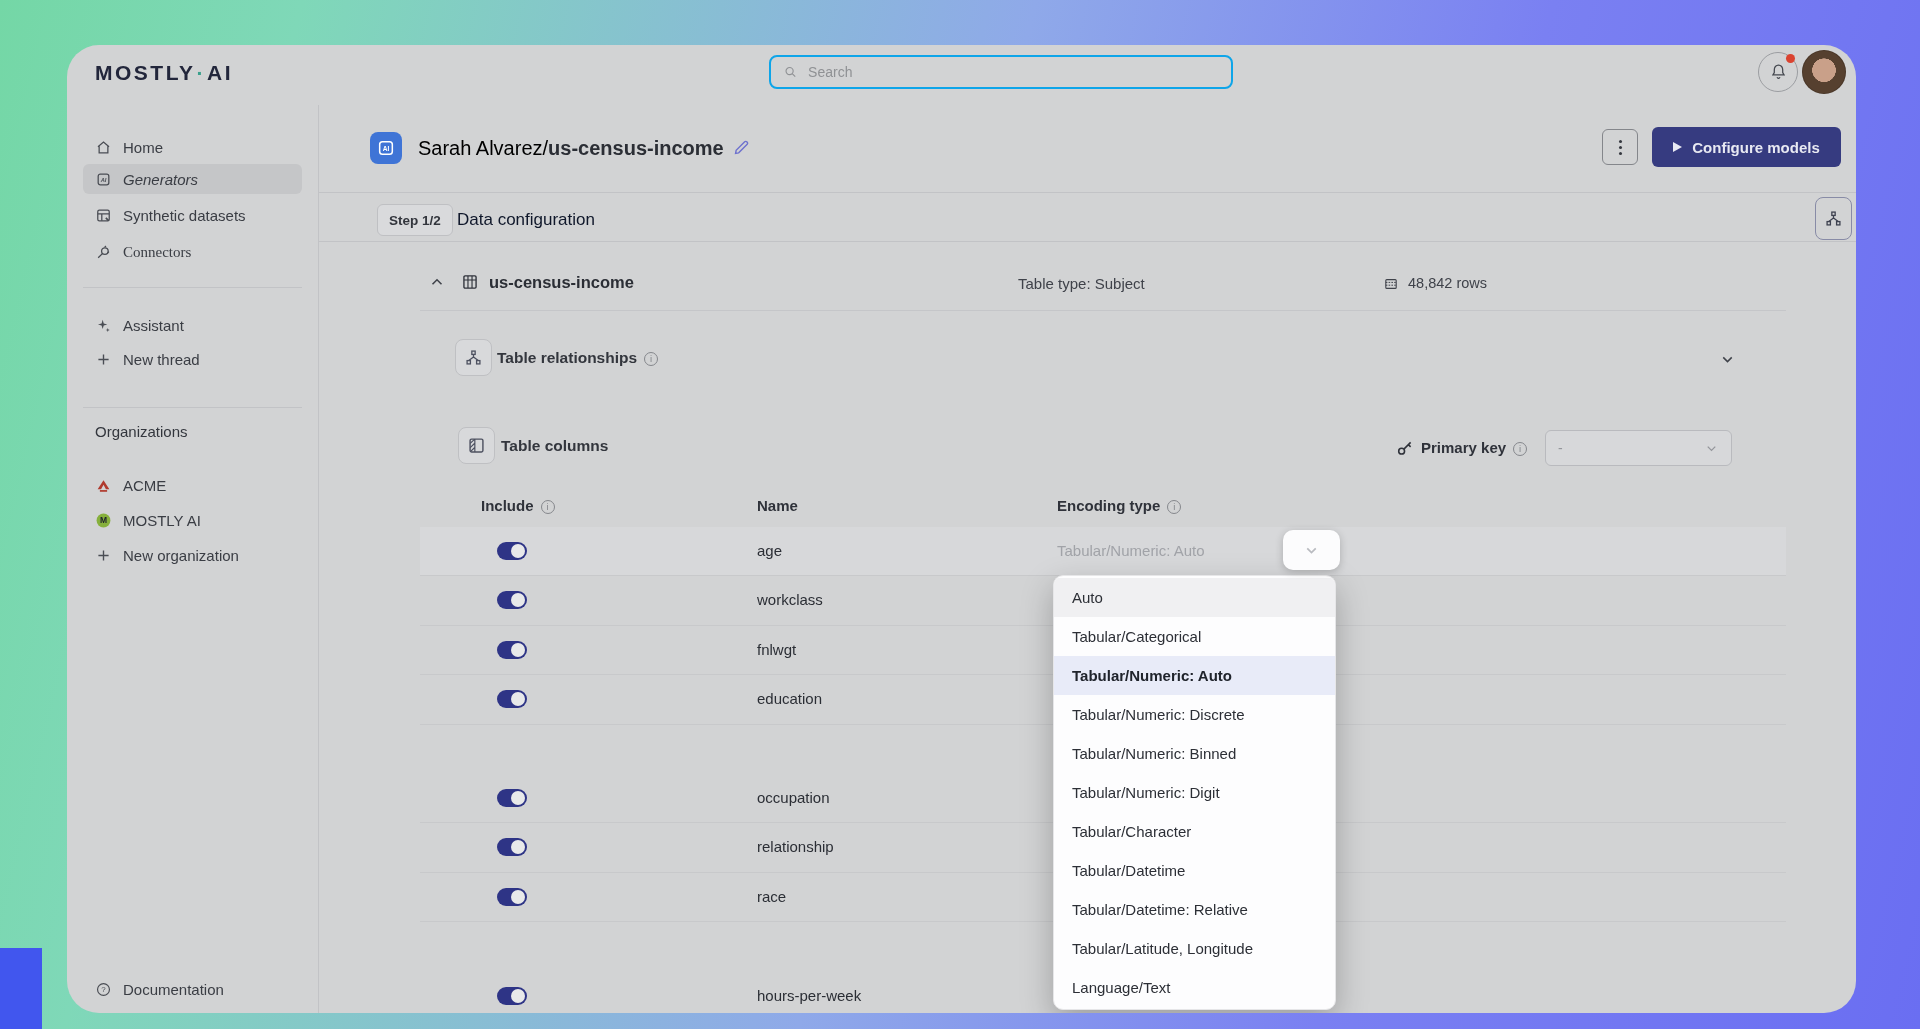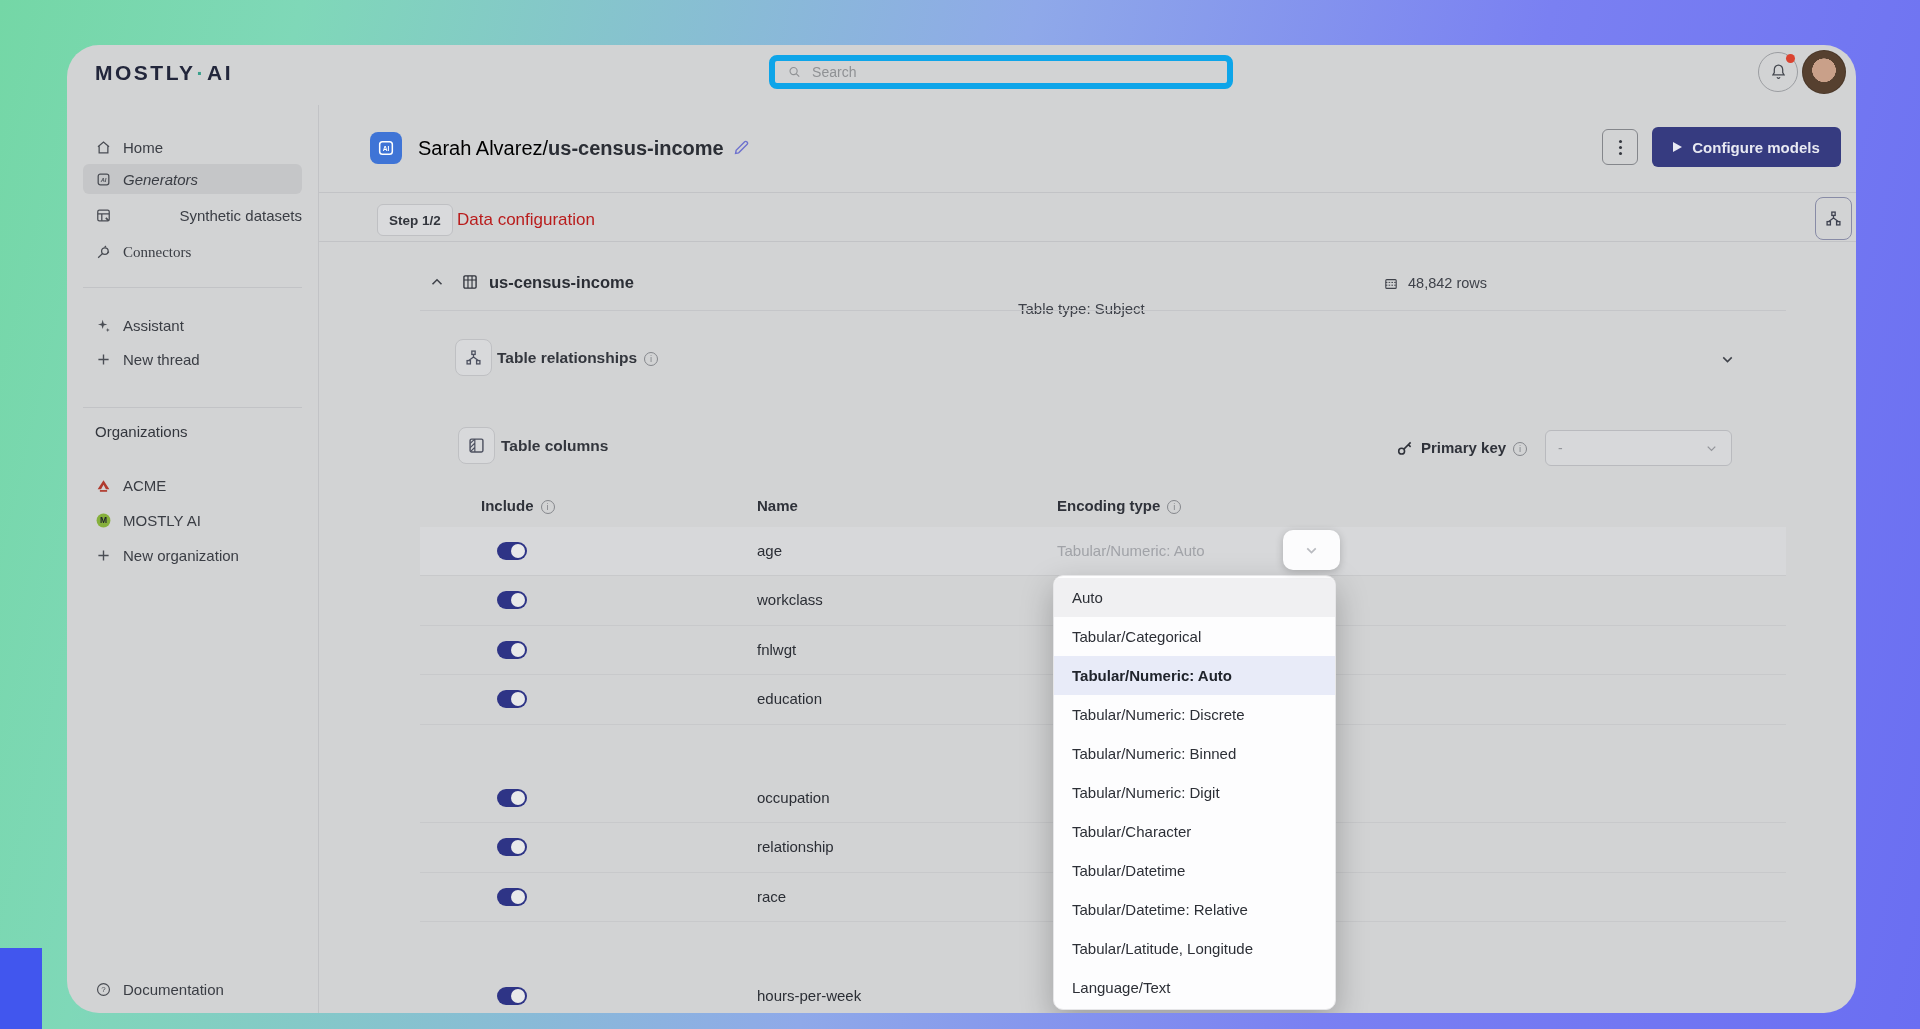--- a/index.html
+++ b/index.html
@@ -10,21 +10,21 @@
   .window { position:absolute; left:67px; top:45px; width:1789px; height:968px;
     background:#d2d3d4; border-radius:32px; overflow:hidden; color:#33363d; }
   .icon { display:inline-block; vertical-align:middle; }
   .icon svg { width:100%; height:100%; display:block; }
 
   
   .logo { position:absolute; left:28px; top:16px; font-size:21px; font-weight:800;
     letter-spacing:2.5px; color:#22263b; }
   .logo .dot { color:#3aa08c; padding:0 1px; }
   .search-box { position:absolute; left:702px; top:10px; width:464px; height:34px;
-    border:6px solid #0ea5e9; border-radius:8px; display:flex; align-items:center; gap:10px;
+    border:2px solid #0ea5e9; border-radius:8px; display:flex; align-items:center; gap:10px;
     padding:0 12px; color:#8f9194; background:transparent; }
   .search-box input { border:none; outline:none; background:transparent; font-size:14px;
     color:#55585e; width:100%; font-family:inherit; }
   .search-box input::placeholder { color:#8f9194; }
   .bell-btn { position:absolute; left:1691px; top:7px; width:40px; height:40px; border-radius:50%;
     border:1px solid #9b9da1; display:flex; align-items:center; justify-content:center; color:#45484f; }
   .bell-dot { position:absolute; right:2px; top:1px; width:9px; height:9px; border-radius:50%; background:#da4330; }
   .avatar { position:absolute; left:1735px; top:5px; width:44px; height:44px; border-radius:50%;
     background:radial-gradient(circle at 50% 46%, #c9a089 0 36%, #56402f 37% 100%); box-shadow:inset 0 0 0 1px rgba(0,0,0,.15); }
 
@@ -52,32 +52,32 @@
     background:#363b80; color:#e8e9f2; font-size:15px; font-weight:600; display:flex; align-items:center;
     justify-content:center; gap:10px; }
   .play-tri { width:0; height:0; border-left:9px solid #e8e9f2; border-top:5.5px solid transparent;
     border-bottom:5.5px solid transparent; }
 
   .divider { position:absolute; left:251px; right:0; height:1px; background:#c2c3c6; }
 
   
   .step-chip { position:absolute; left:310px; top:159px; height:32px; padding:0 11px; border:1px solid #bfc0c3;
     background:#d9dadc; border-radius:6px; display:flex; align-items:center; font-size:13.5px; font-weight:700; color:#33363d; }
-  .step-title { position:absolute; left:390px; top:165px; font-size:17px; color:#b91c1c; }
+  .step-title { position:absolute; left:390px; top:165px; font-size:17px; color:#0f172a; }
   .model-btn { position:absolute; left:1748px; top:152px; width:37px; height:43px; border:1px solid #888ba6;
     border-radius:8px; display:flex; align-items:center; justify-content:center; color:#3e4250; }
   .model-btn .icon { width:19px; height:19px; }
 
   
   .tbl-line { position:absolute; left:353px; width:1366px; height:1px; background:#c5c6c9; }
   .chev { color:#3f424a; }
   .tbl-head-chev { position:absolute; left:361px; top:228px; width:18px; height:18px; }
   .tbl-head-grid { position:absolute; left:394px; top:228px; width:18px; height:18px; color:#2f323a; }
   .tbl-title { position:absolute; left:422px; top:228px; font-size:16.5px; font-weight:700; color:#2b2e35; }
-  .tbl-type { position:absolute; left:951px; top:230px; font-size:15px; color:#3f424a;margin-top:25px; }
+  .tbl-type { position:absolute; left:951px; top:230px; font-size:15px; color:#3f424a; }
   .tbl-rows-ic { position:absolute; left:1316px; top:231px; width:16px; height:16px; color:#3f424a; }
   .tbl-rows { position:absolute; left:1341px; top:230px; font-size:14.5px; color:#3f424a; }
 
   .panel-ic-box { position:absolute; width:37px; height:37px; border:1px solid #bfc0c3; background:#d8d9db;
     border-radius:8px; display:flex; align-items:center; justify-content:center; color:#4d5160; }
   .panel-ic-box .icon { width:19px; height:19px; }
   .panel-label { position:absolute; font-size:15.5px; font-weight:600; color:#33363d; }
   .info { display:inline-block; width:14px; height:14px; border:1px solid #85878c; border-radius:50%;
     color:#85878c; font-size:9.5px; line-height:12px; text-align:center; font-style:normal;
     vertical-align:1px; margin-left:7px; font-weight:400; }
@@ -156,21 +156,21 @@
           </div>
           <div class="sb-item active" style="top: 119px; font-style: italic;">
             <span class="icon">
               <svg viewBox="0 0 16 16">
                 <rect x="3" y="3" width="10" height="10" rx="2" fill="none" stroke="currentColor" stroke-width="1.2"></rect>
                 <text x="8" y="10.3" font-size="5.4" text-anchor="middle" fill="currentColor" font-family="sans-serif" font-weight="bold">AI</text>
               </svg>
             </span>
             <span>Generators</span>
           </div>
-          <div class="sb-item" style="top: 155px; justify-content: space-between;">
+          <div class="sb-item" style="top: 155px;">
             <span class="icon">
               <svg viewBox="0 0 16 16">
                 <rect x="2.6" y="3" width="10.8" height="10" rx="1.5" fill="none" stroke="currentColor" stroke-width="1.2"></rect>
                 <path d="M2.6 6.4h10.8M6.4 6.4V13" fill="none" stroke="currentColor" stroke-width="1.2"></path>
                 <path d="M10.2 10.2l2.6 2.6" stroke="currentColor" stroke-width="1.6" fill="none"></path>
               </svg>
             </span>
             <span>Synthetic datasets</span>
           </div>
           <div class="sb-item" style="top: 192px; font-family: Liberation Serif, serif;">

